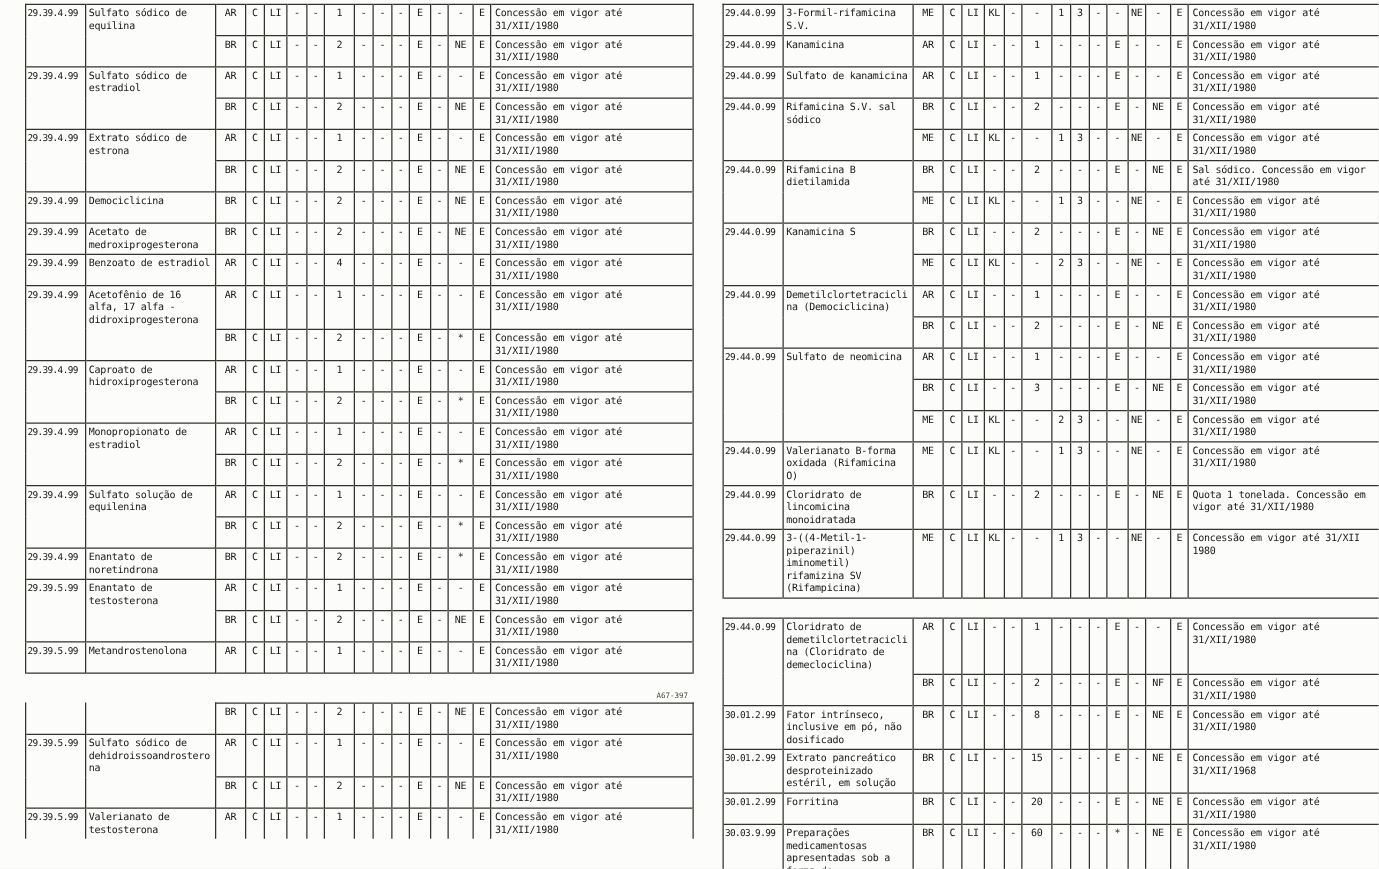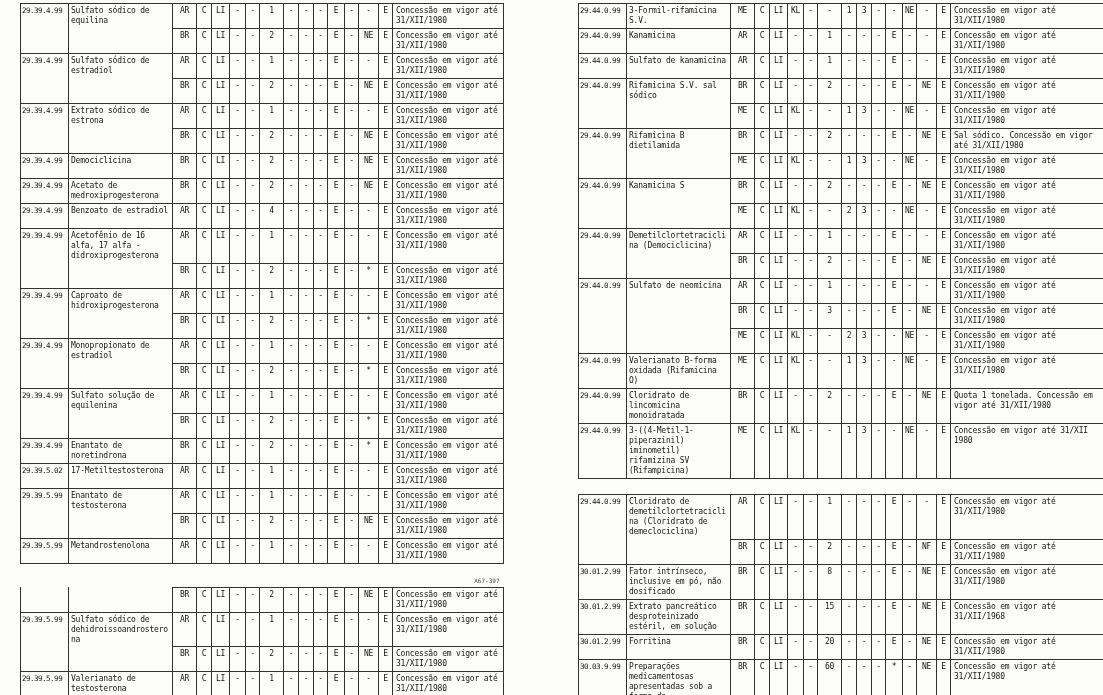--- a/index.html
+++ b/index.html
@@ -4,21 +4,21 @@
 <style>
   html,body{margin:0;padding:0;}
   body{background:#e9e9e6;}
   .sheet{
     position:relative;width:1103px;height:695px;overflow:hidden;
     background:#fcfcfa;
     font-family:"DejaVu Sans Mono","Liberation Mono",monospace;
     color:#161614;
   }
   .page{position:absolute;top:3px;}
-  .page-left{left:20px;width:484px;border-radius:20px;}
+  .page-left{left:20px;width:535px;border-radius:20px;}
   .page-right{left:578px;width:525px;}
   .tbl{border-collapse:collapse;table-layout:fixed;width:100%;
        font-size:8px;line-height:10px;letter-spacing:-0.2px;}
   .tbl td{
     border-left:1px solid #34322e;
     vertical-align:top;padding:2px 2px;overflow:hidden;word-wrap:break-word;
   }
   .tbl tr.new>td{border-top:1px solid #34322e;}
   .tbl tr.cont>td:nth-child(n+3){border-top:1px solid #34322e;}
   .tbl td.code{font-size:7.5px;white-space:nowrap;padding-left:1px;letter-spacing:-0.5px;}
@@ -373,38 +373,20 @@
             <td class="val">-</td>
             <td class="val">-</td>
             <td class="val">-</td>
             <td class="val">E</td>
             <td class="val">-</td>
             <td class="val">*</td>
             <td class="val">E</td>
             <td class="note">Concessão em vigor até 31/XII/1980</td>
           </tr>
           <tr class="new">
-            <td class="code">29.39.5.02</td>
-            <td class="name">17-Metiltestosterona</td>
-            <td class="val">AR</td>
-            <td class="val">C</td>
-            <td class="val">LI</td>
-            <td class="val">-</td>
-            <td class="val">-</td>
-            <td class="val">1</td>
-            <td class="val">-</td>
-            <td class="val">-</td>
-            <td class="val">-</td>
-            <td class="val">E</td>
-            <td class="val">-</td>
-            <td class="val">-</td>
-            <td class="val">E</td>
-            <td class="note">Concessão em vigor até 31/XII/1980</td>
-          </tr>
-          <tr class="new">
             <td class="code">29.39.5.99</td>
             <td class="name">Enantato de testosterona</td>
             <td class="val">AR</td>
             <td class="val">C</td>
             <td class="val">LI</td>
             <td class="val">-</td>
             <td class="val">-</td>
             <td class="val">1</td>
             <td class="val">-</td>
             <td class="val">-</td>

